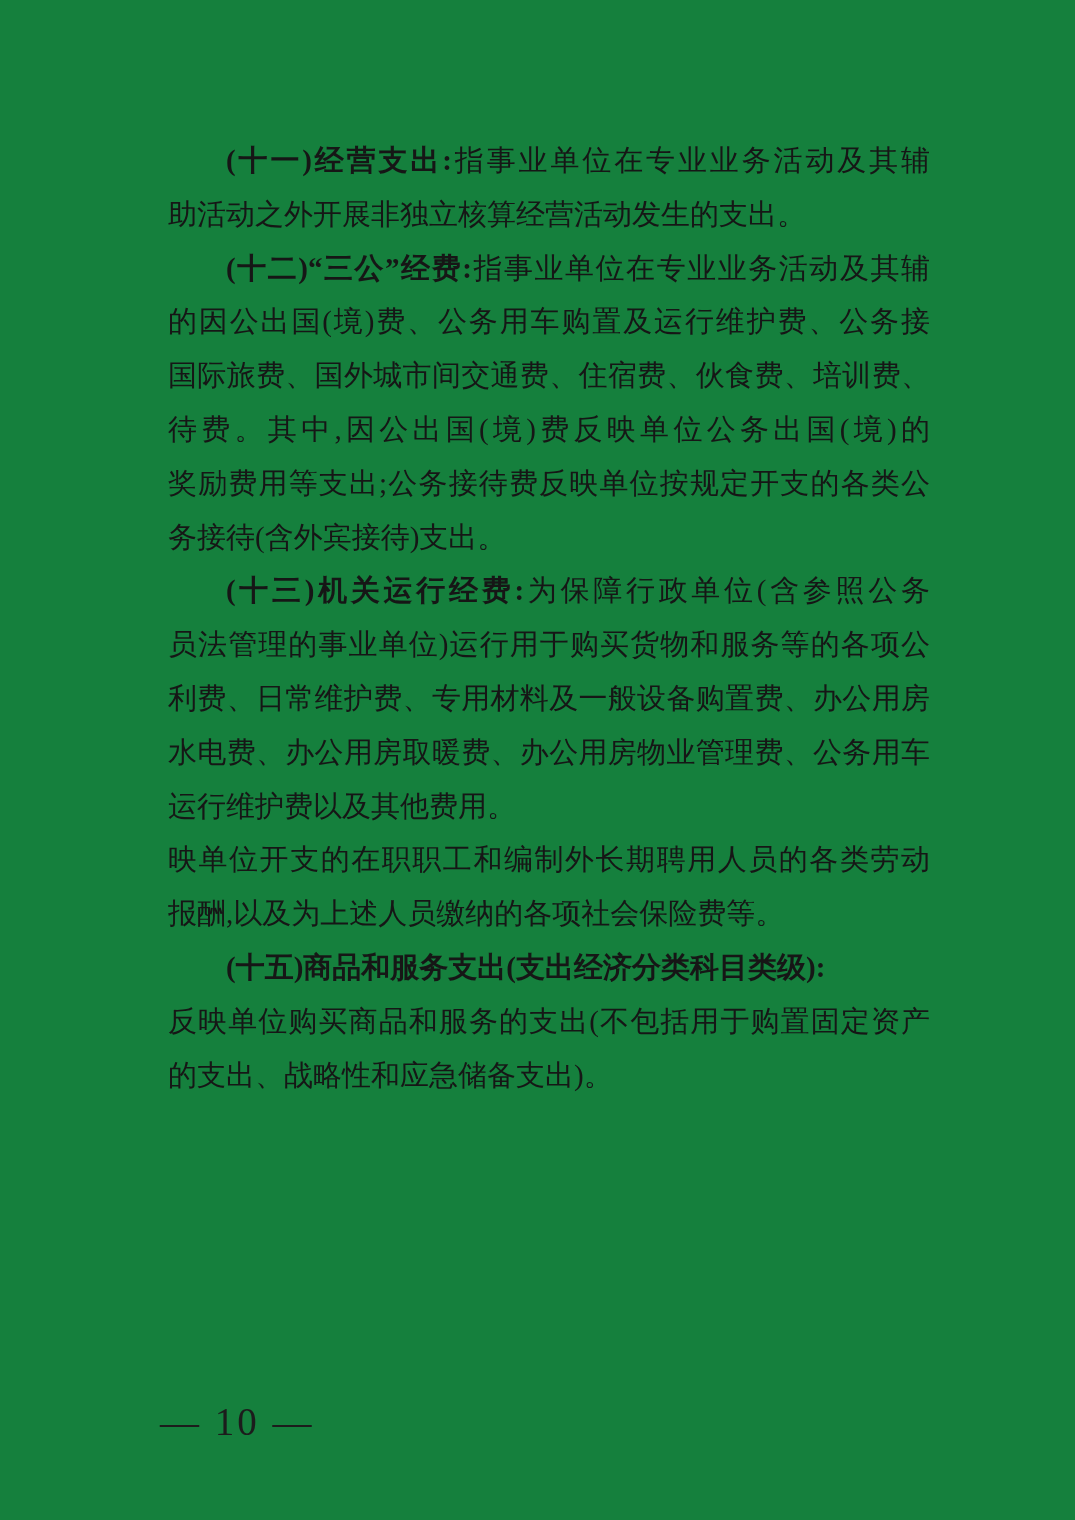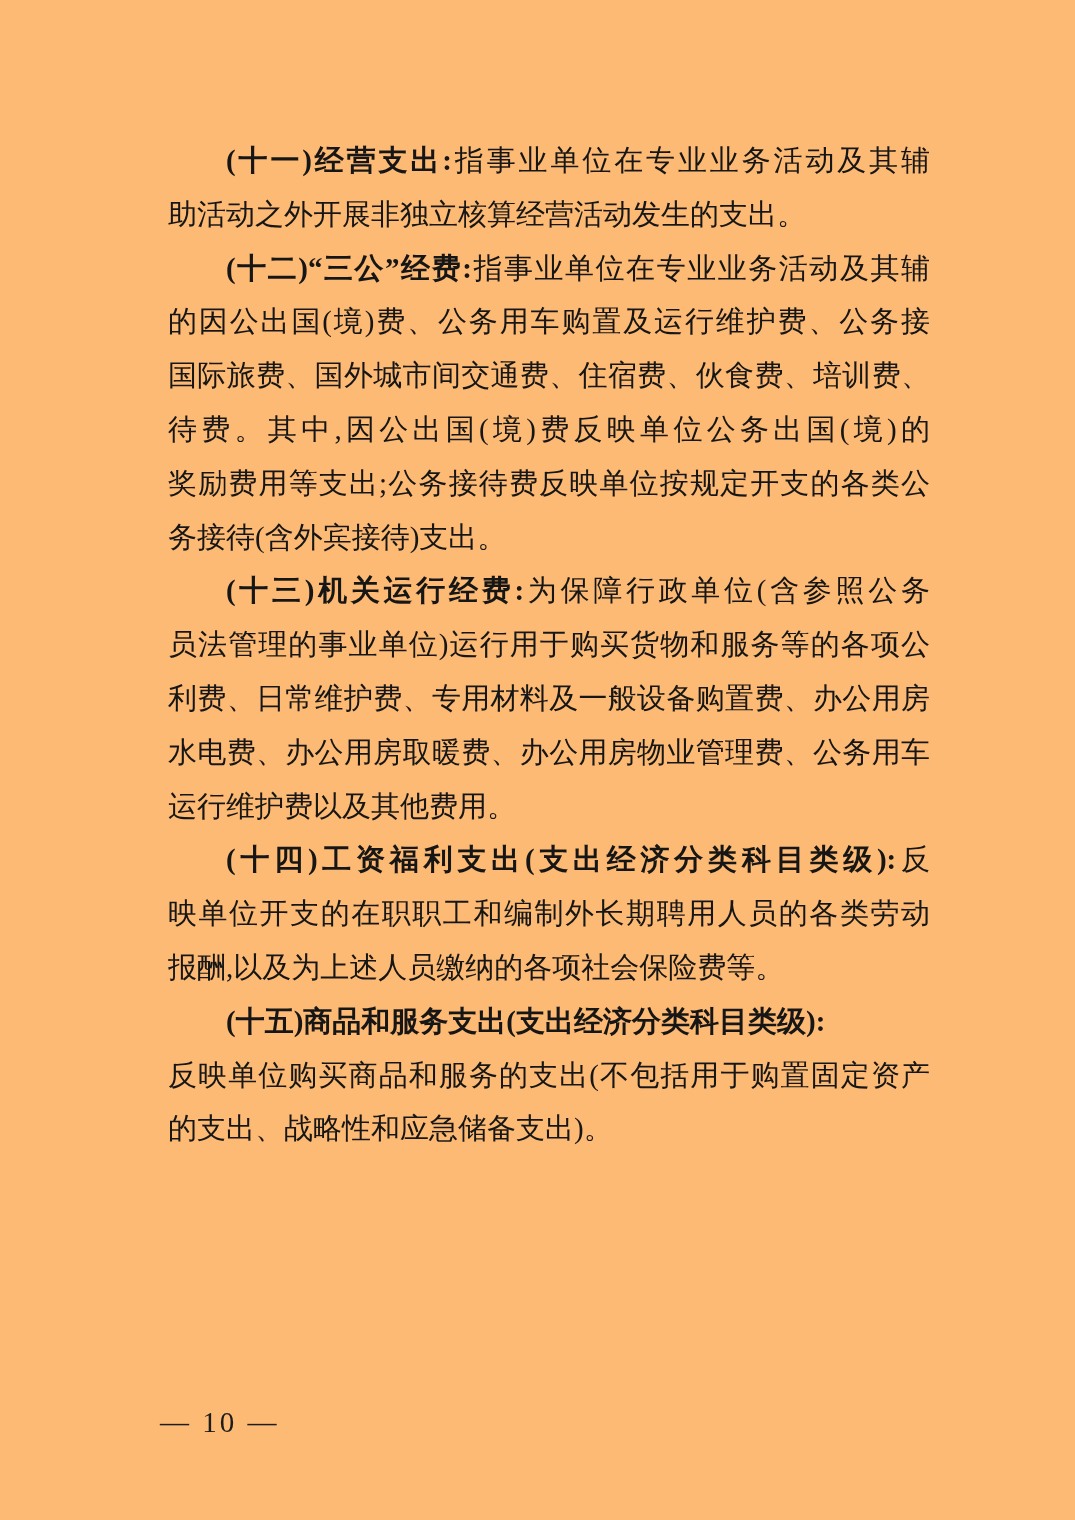--- a/index.html
+++ b/index.html
@@ -11,21 +11,21 @@
     position: relative;
     width: 1075px;
     height: 1520px;
     overflow: hidden;
     font-family: "Liberation Serif", "DejaVu Serif", serif;
     color: #161616;
   }
   .page {
     position: absolute;
     inset: 0;
-    background: #fdba74;
+    background: #15803d;
   }
   .text-block {
     position: absolute;
     left: 168px;
     top: 134px;
     width: 762px;
     font-size: 29px;
   }
   .line {
     height: 53.8px;
@@ -40,21 +40,21 @@
   }
   .line.in {
     text-indent: 58px;
   }
   .run { font-weight: 400; }
   .run.b { font-weight: 700; }
   .footer {
     position: absolute;
     left: 160px;
     top: 1404px;
-    font-size: 29px;
+    font-size: 39px;
     line-height: 36px;
     letter-spacing: 3px;
     color: #1c1c1c;
   }
 </style>
 </head>
 <body>
 
 <div class="page">
   <div class="text-block">
@@ -64,21 +64,20 @@
       <div class="line j"><span class="run">的因公出国(境)费、公务用车购置及运行维护费、公务接</span></div>
       <div class="line j"><span class="run">国际旅费、国外城市间交通费、住宿费、伙食费、培训费、</span></div>
       <div class="line j"><span class="run">待费。其中,因公出国(境)费反映单位公务出国(境)的</span></div>
       <div class="line j"><span class="run">奖励费用等支出;公务接待费反映单位按规定开支的各类公</span></div>
       <div class="line"><span class="run">务接待(含外宾接待)支出。</span></div>
       <div class="line j in"><span class="run b">(十三)机关运行经费:</span><span class="run">为保障行政单位(含参照公务</span></div>
       <div class="line j"><span class="run">员法管理的事业单位)运行用于购买货物和服务等的各项公</span></div>
       <div class="line j"><span class="run">利费、日常维护费、专用材料及一般设备购置费、办公用房</span></div>
       <div class="line j"><span class="run">水电费、办公用房取暖费、办公用房物业管理费、公务用车</span></div>
       <div class="line"><span class="run">运行维护费以及其他费用。</span></div>
-      <div class="line j in"><span class="run b">(十四)工资福利支出(支出经济分类科目类级):</span><span class="run">反</span></div>
       <div class="line j"><span class="run">映单位开支的在职职工和编制外长期聘用人员的各类劳动</span></div>
       <div class="line"><span class="run">报酬,以及为上述人员缴纳的各项社会保险费等。</span></div>
       <div class="line in"><span class="run b">(十五)商品和服务支出(支出经济分类科目类级):</span></div>
       <div class="line j"><span class="run">反映单位购买商品和服务的支出(不包括用于购置固定资产</span></div>
       <div class="line"><span class="run">的支出、战略性和应急储备支出)。</span></div>
     </div>
   <div class="footer">— 10 —</div>
 </div>
 
 </body></html>

